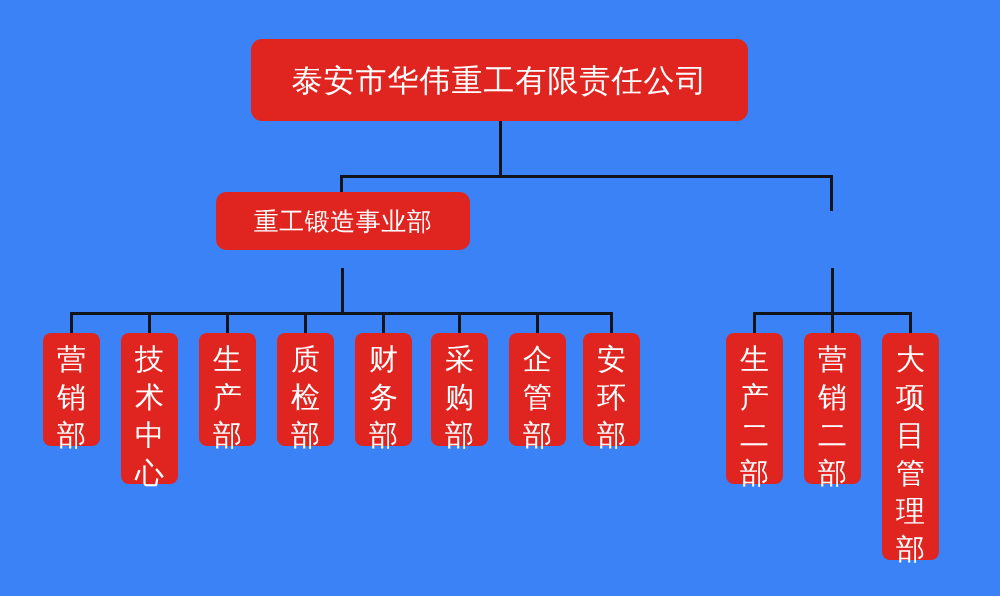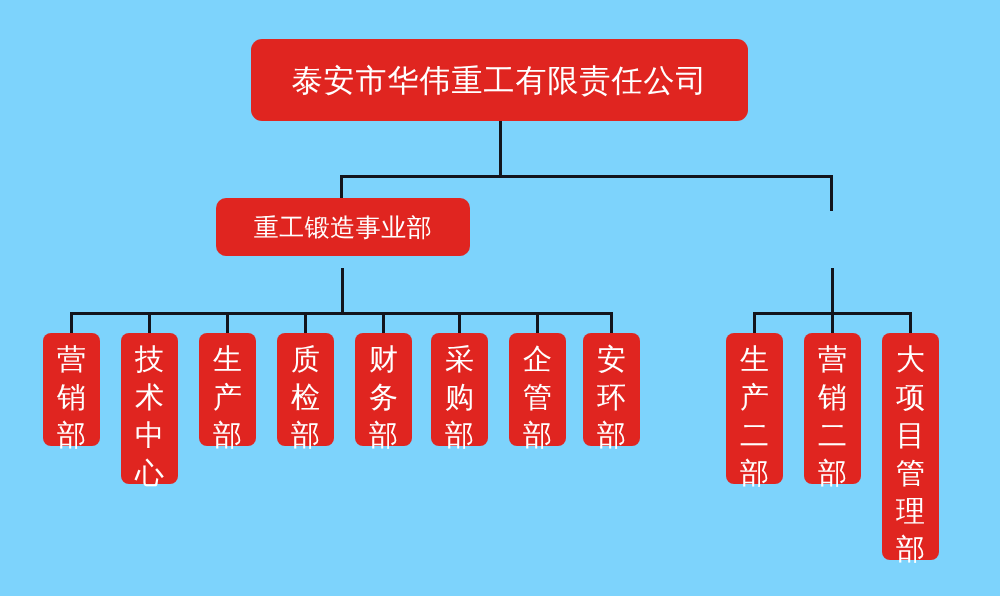--- a/index.html
+++ b/index.html
@@ -8,21 +8,21 @@
     padding: 0;
     background: #ffffff;
   }
   body {
     font-family: "DejaVu Sans", "Liberation Sans", sans-serif;
   }
   #chart-root {
     position: relative;
     width: 1000px;
     height: 596px;
-    background: #7dd3fc;
+    background: #3b82f6;
     overflow: hidden;
   }
   
   .node {
     position: absolute;
     box-sizing: border-box;
     background: #e02520;
     color: #ffffff;
     border-radius: 9px;
     display: flex;
@@ -79,21 +79,21 @@
     <span>泰安市华伟重工有限责任公司</span>
   </div>
 
   <div class="line line-v" style="left:499px; top:121px; width:3px; height:56px;"></div>
 
   <div class="line line-h" style="left:340px; top:175px; width:493px; height:3px;"></div>
 
   <div class="line line-v" style="left:340px; top:175px; width:3px; height:36px;"></div>
   <div class="line line-v" style="left:830px; top:175px; width:3px; height:36px;"></div>
 
-  <div class="node node-div" style="left:216px; top:198px; width:254px; height:58px;">
+  <div class="node node-div" style="left:216px; top:192px; width:254px; height:58px;">
     <span>重工锻造事业部</span>
   </div>
 
   <div class="line line-v" style="left:341px; top:268px; width:3px; height:47px;"></div>
   <div class="line line-h" style="left:70px; top:312px; width:543px; height:3px;"></div>
 
   <div class="line line-v" style="left:70px;  top:312px; width:3px; height:22px;"></div>
   <div class="line line-v" style="left:148px; top:312px; width:3px; height:22px;"></div>
   <div class="line line-v" style="left:226px; top:312px; width:3px; height:22px;"></div>
   <div class="line line-v" style="left:304px; top:312px; width:3px; height:22px;"></div>

